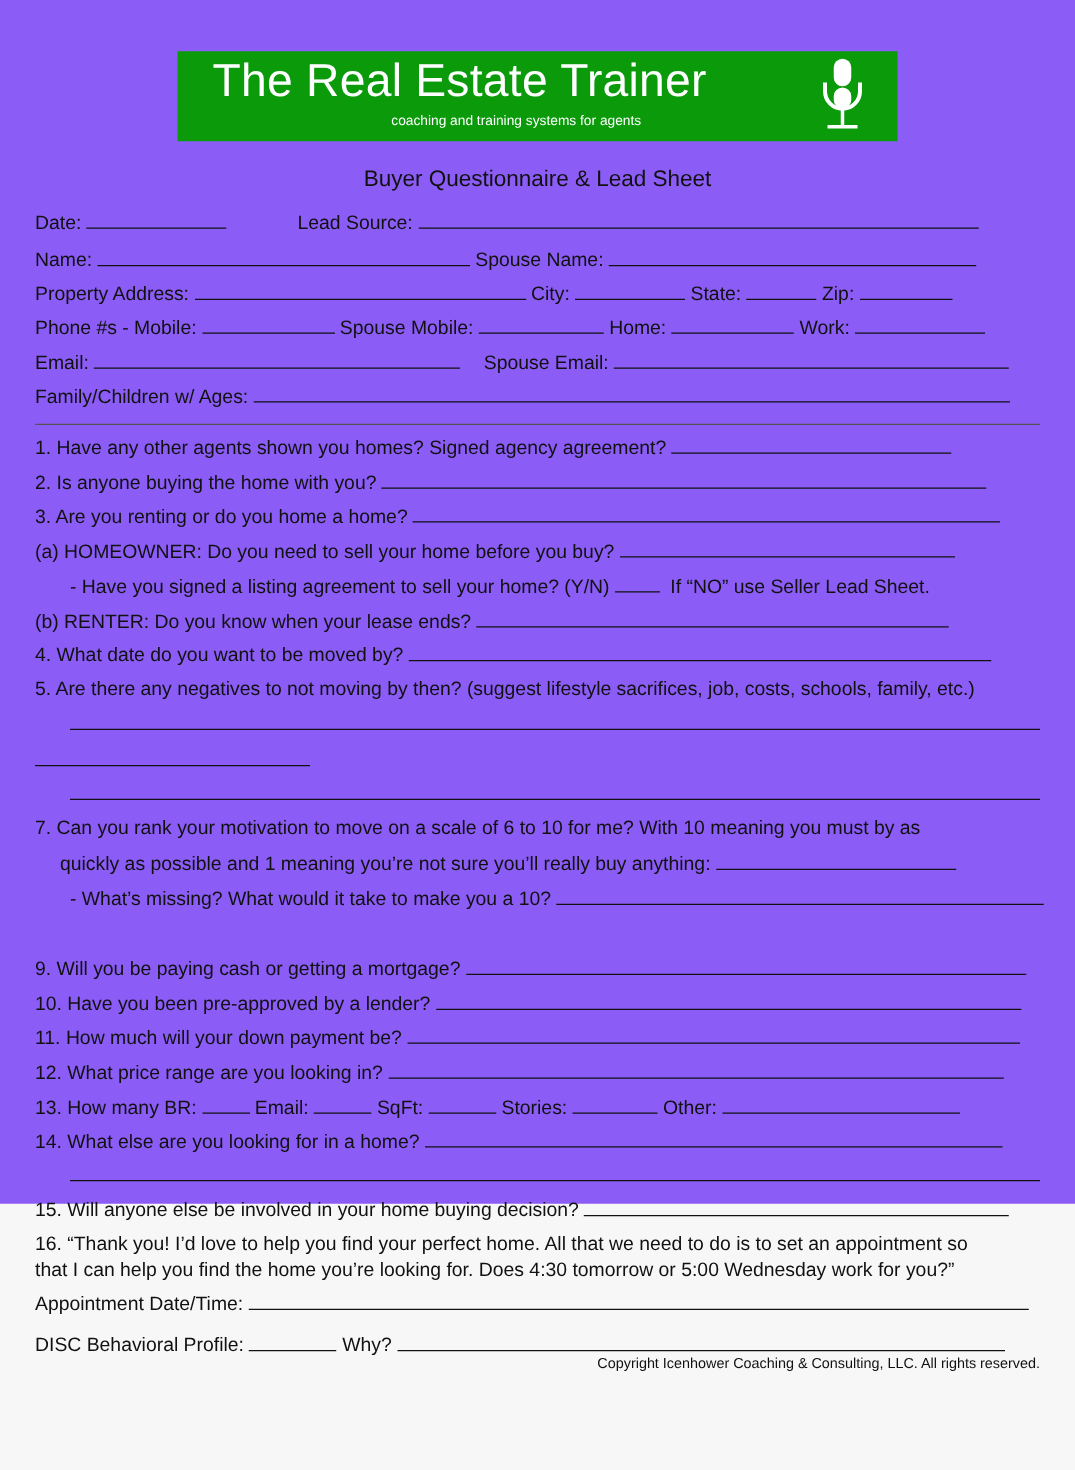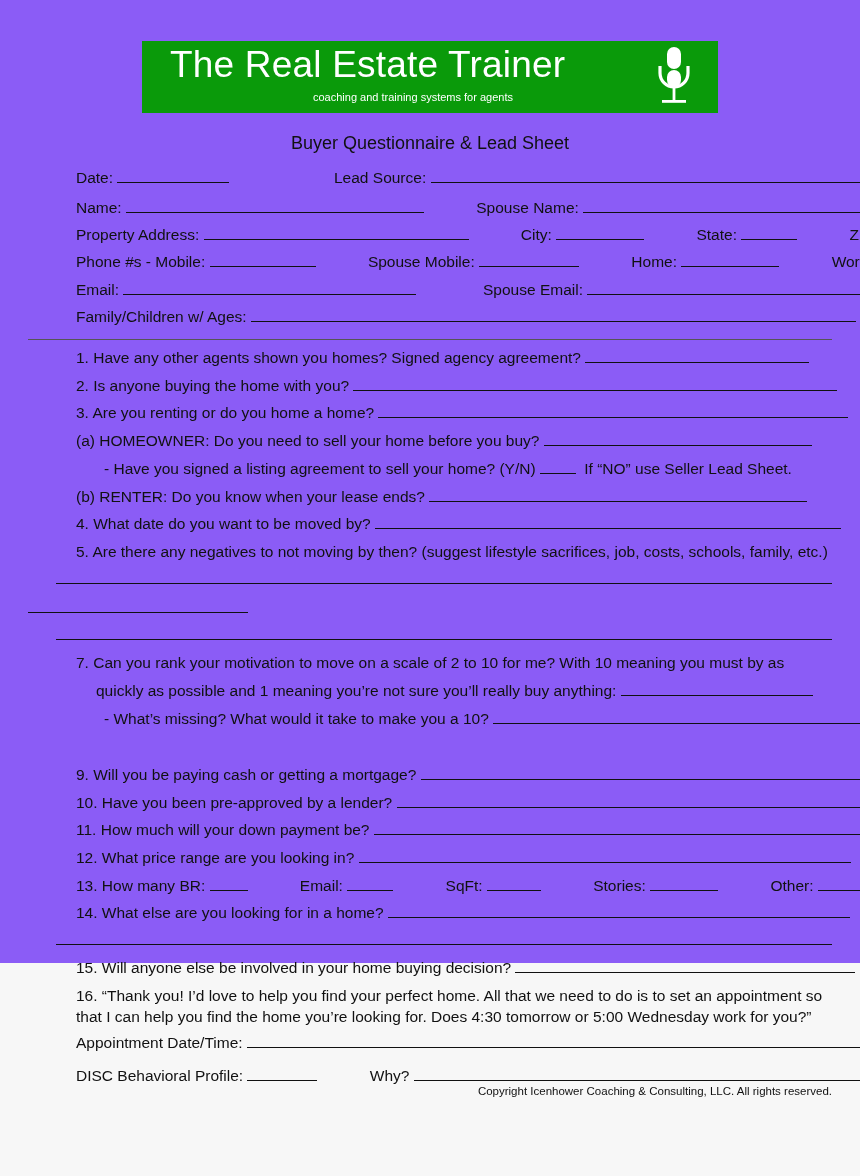--- a/index.html
+++ b/index.html
@@ -76,21 +76,21 @@
   .row {
     position: absolute;
     left: 28px;
     width: 804px;
     font-size: 15.5px;
     line-height: 20px;
     white-space: nowrap;
     color: #111111;
   }
   .row.wrap { white-space: normal; }
-  .lbl { display: inline; margin-left: 48px; }
+  .lbl { display: inline; }
   
   .blank {
     display: inline-block;
     border-bottom: 1.4px solid #111111;
     height: 14px;
     vertical-align: baseline;
     margin: 0 0 0 0;
   }
   
   .rule-full {
@@ -229,21 +229,21 @@
     <span class="lbl">5.  Are there any negatives to not moving by then? (suggest lifestyle sacrifices, job, costs, schools, family, etc.)</span>
   </div>
   <div class="rule-full" style="top:583px;"></div>
 
   <div class="row" style="top:598px;">
     <span class="blank" style="width:220px;"></span>
   </div>
   <div class="rule-full" style="top:639px;"></div>
 
   <div class="row" style="top:653px;">
-    <span class="lbl">7.  Can you rank your motivation to move on a scale of 2 to 10 for me? With 10 meaning you must by as</span>
+    <span class="lbl">7.  Can you rank your motivation to move on a scale of 6 to 10 for me? With 10 meaning you must by as</span>
   </div>
 
   <div class="row indent1" style="top:681px;">
     <span class="lbl">quickly as possible and 1 meaning you’re not sure you’ll really buy anything:</span>
     <span class="blank" style="width:192px;"></span>
   </div>
 
   <div class="row indent2" style="top:709px;">
     <span class="lbl">-  What’s missing? What would it take to make you a 10?</span>
     <span class="blank" style="width:390px;"></span>

